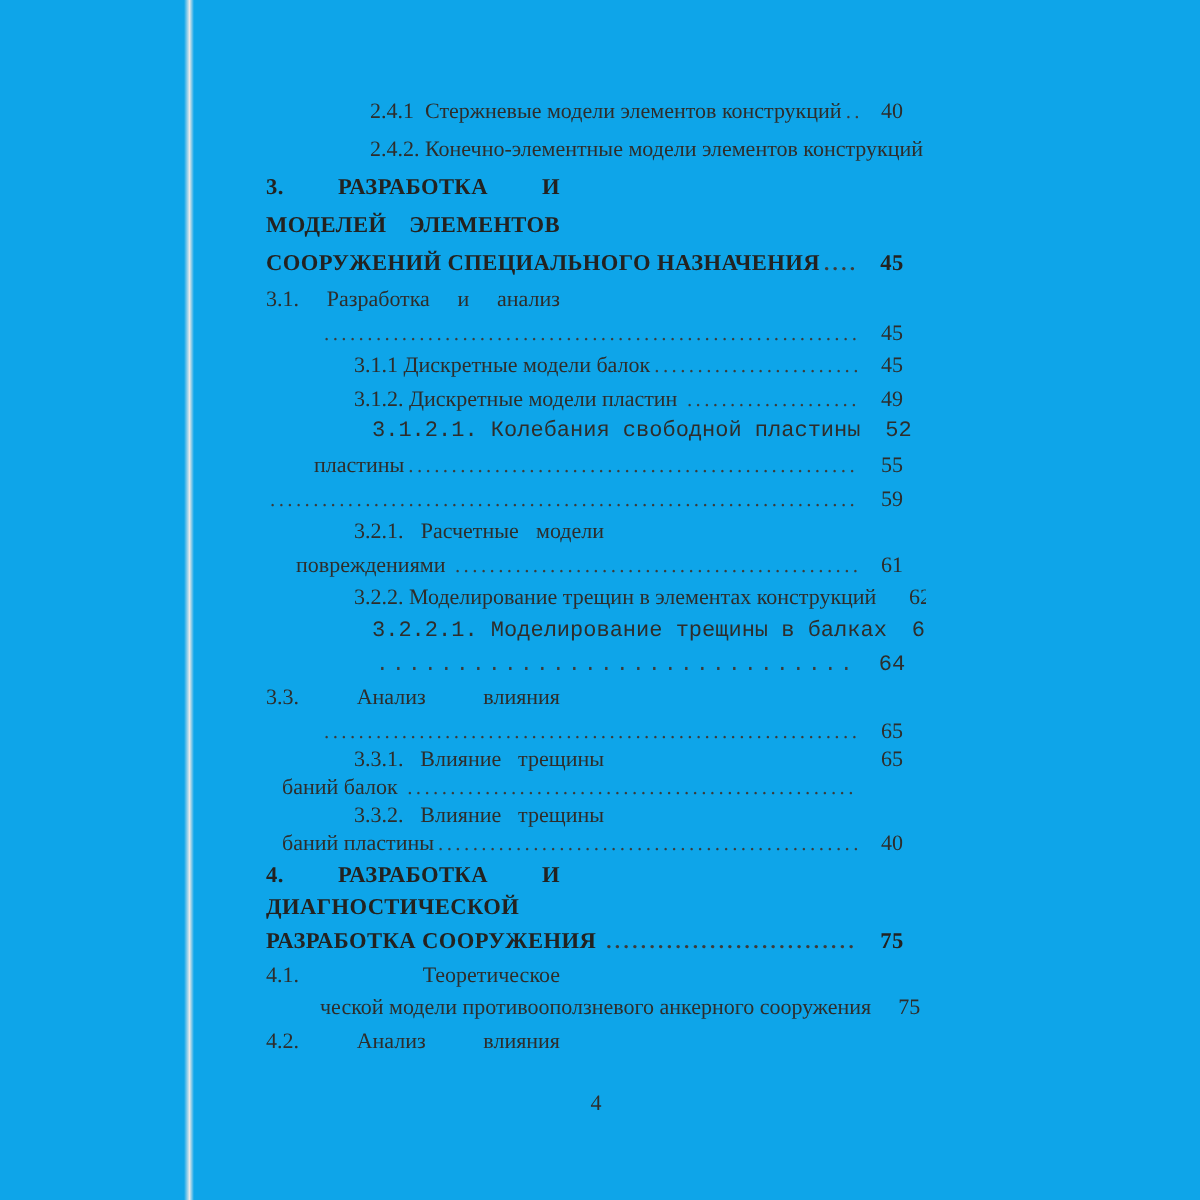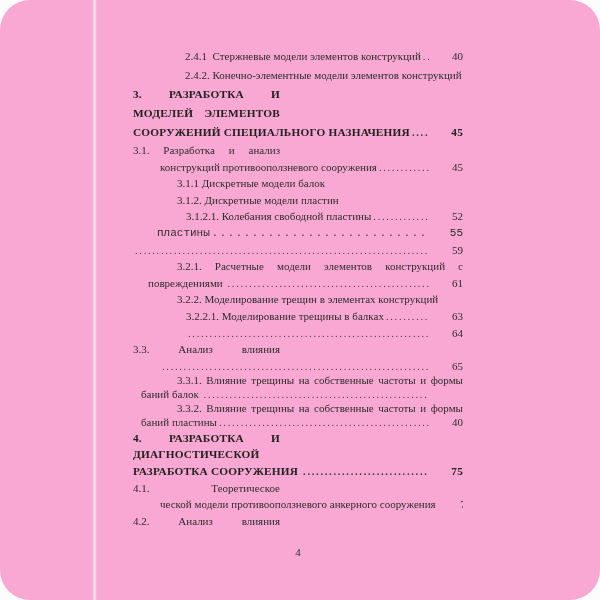--- a/index.html
+++ b/index.html
@@ -2,21 +2,21 @@
 <html><head>
 <meta charset="utf-8">
 <style>
   html,body{margin:0;padding:0;}
   body{
     width:600px;height:600px;overflow:hidden;
     background:#fcfcfc;
     font-family:"Liberation Serif","DejaVu Serif",serif;
     color:#2e2d2b;
   }
-  .page{position:relative;width:600px;height:600px;background:#f9a8d4;border-radius:30px;}
+  .page{position:relative;width:600px;height:600px;background:#0ea5e9;}
   .edge-shadow{
     position:absolute;left:92px;top:0;width:5px;height:600px;
     background:linear-gradient(90deg, rgba(240,240,240,0), #e9e9e9 55%, rgba(252,252,252,0));
     pointer-events:none;
   }
   .toc{
     position:absolute;left:133px;top:47px;width:330px;
     font-size:11px;
   }
   .row{
@@ -27,27 +27,27 @@
   .row.t1{height:19px;line-height:19px;}
   .row.t3{height:13.9px;line-height:13.9px;}
   .txt{white-space:pre;flex:none;}
   .row.j .txt{flex:1;white-space:normal;text-align:justify;text-align-last:justify;}
   .row.b{font-weight:bold;color:#232220;letter-spacing:0.2px;font-size:11.3px;}
   .dots{
     flex:1;overflow:hidden;white-space:nowrap;
     letter-spacing:1.7px;font-size:10.5px;color:#3c3b39;
     padding-left:2px;
   }
-  .pg{flex:none;width:34px;text-align:right;}
+  .pg{flex:none;width:34px;text-align:center;}
   
   .ind-a{padding-left:0;}
   .ind-b{padding-left:27px;}
-  .ind-c{padding-left:44px;flex-direction:column;}
-  .ind-d{padding-left:53px;}
-  .ind-e{padding-left:24px;font-family:Liberation Mono, monospace;}
+  .ind-c{padding-left:44px;}
+  .ind-d{padding-left:53px;font-family:Liberation Mono, monospace;}
+  .ind-e{padding-left:24px;}
   .ind-f{padding-left:15px;}
   .ind-g{padding-left:8px;}
   .ind-h{padding-left:52px;}
   .footer{
     position:absolute;left:133px;top:546px;width:330px;
     text-align:center;font-size:11px;color:#2e2d2b;
   }
 </style>
 </head>
 <body>
@@ -78,21 +78,20 @@
         <span class="txt">СООРУЖЕНИЙ СПЕЦИАЛЬНОГО НАЗНАЧЕНИЯ</span>
         <span class="dots">........................................................................................................................</span>
         <span class="pg">45</span>
       </div>
       <div class="row ind-a j">
         <span class="txt">3.1. Разработка и анализ дискретных моделей отдельных элементов</span>
         <span class="dots"></span>
         <span class="pg"></span>
       </div>
       <div class="row ind-b">
-        <span class="txt">конструкций противооползневого сооружения</span>
         <span class="dots">........................................................................................................................</span>
         <span class="pg">45</span>
       </div>
       <div class="row ind-c">
         <span class="txt">3.1.1 Дискретные модели балок</span>
         <span class="dots">........................................................................................................................</span>
         <span class="pg">45</span>
       </div>
       <div class="row ind-c">
         <span class="txt">3.1.2. Дискретные модели пластин </span>

